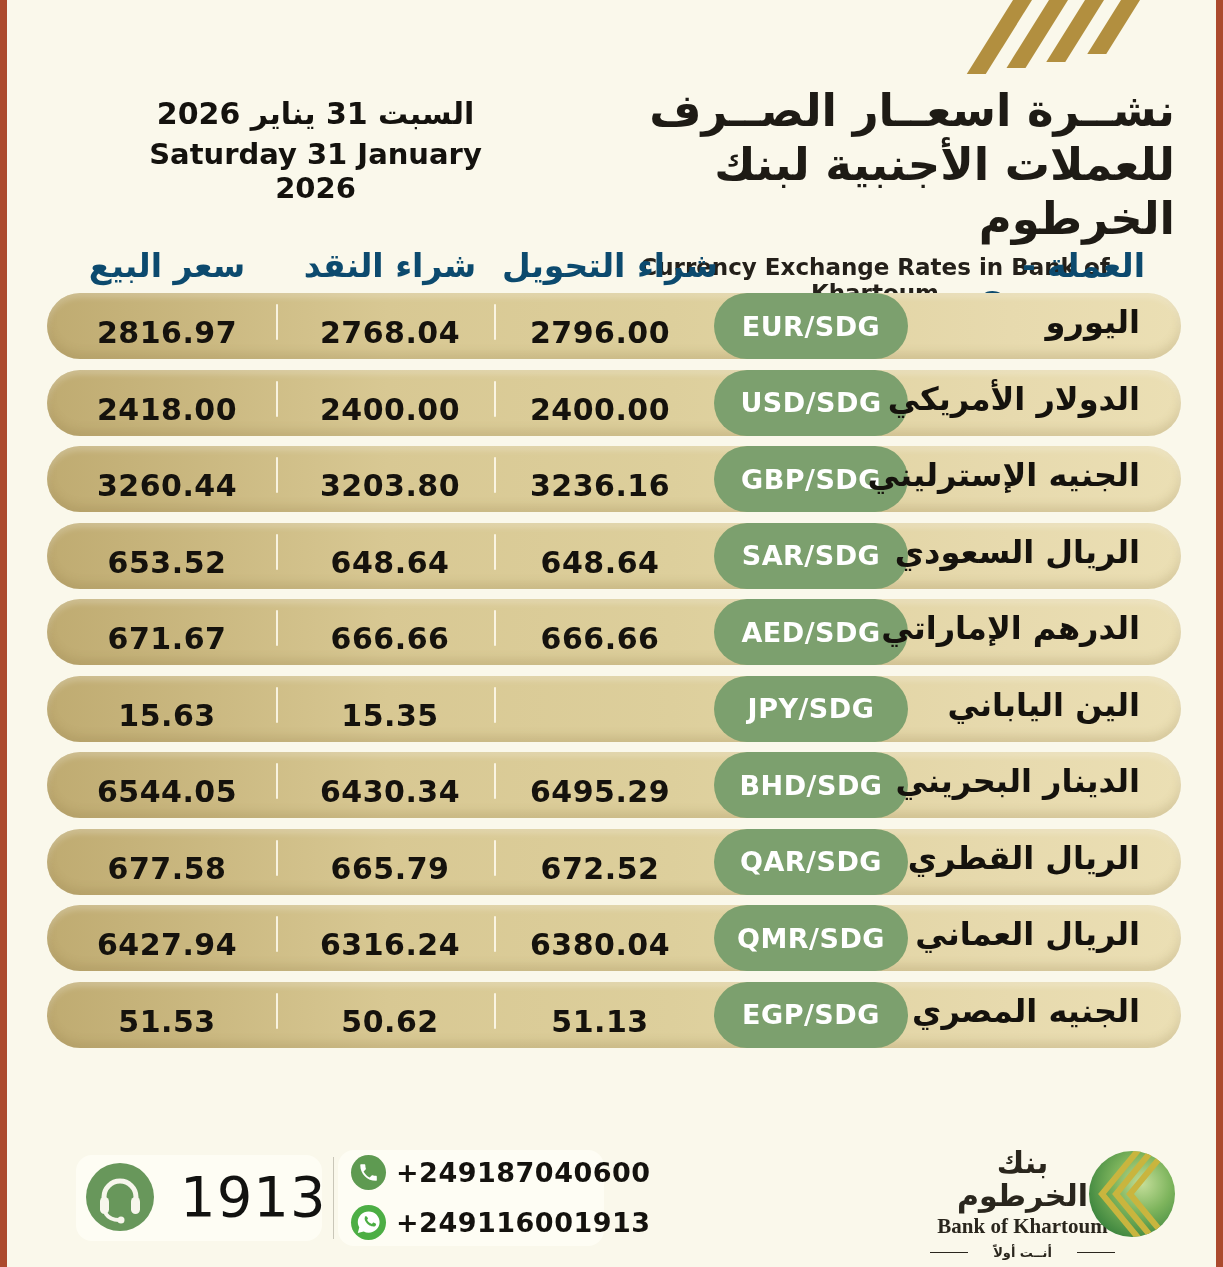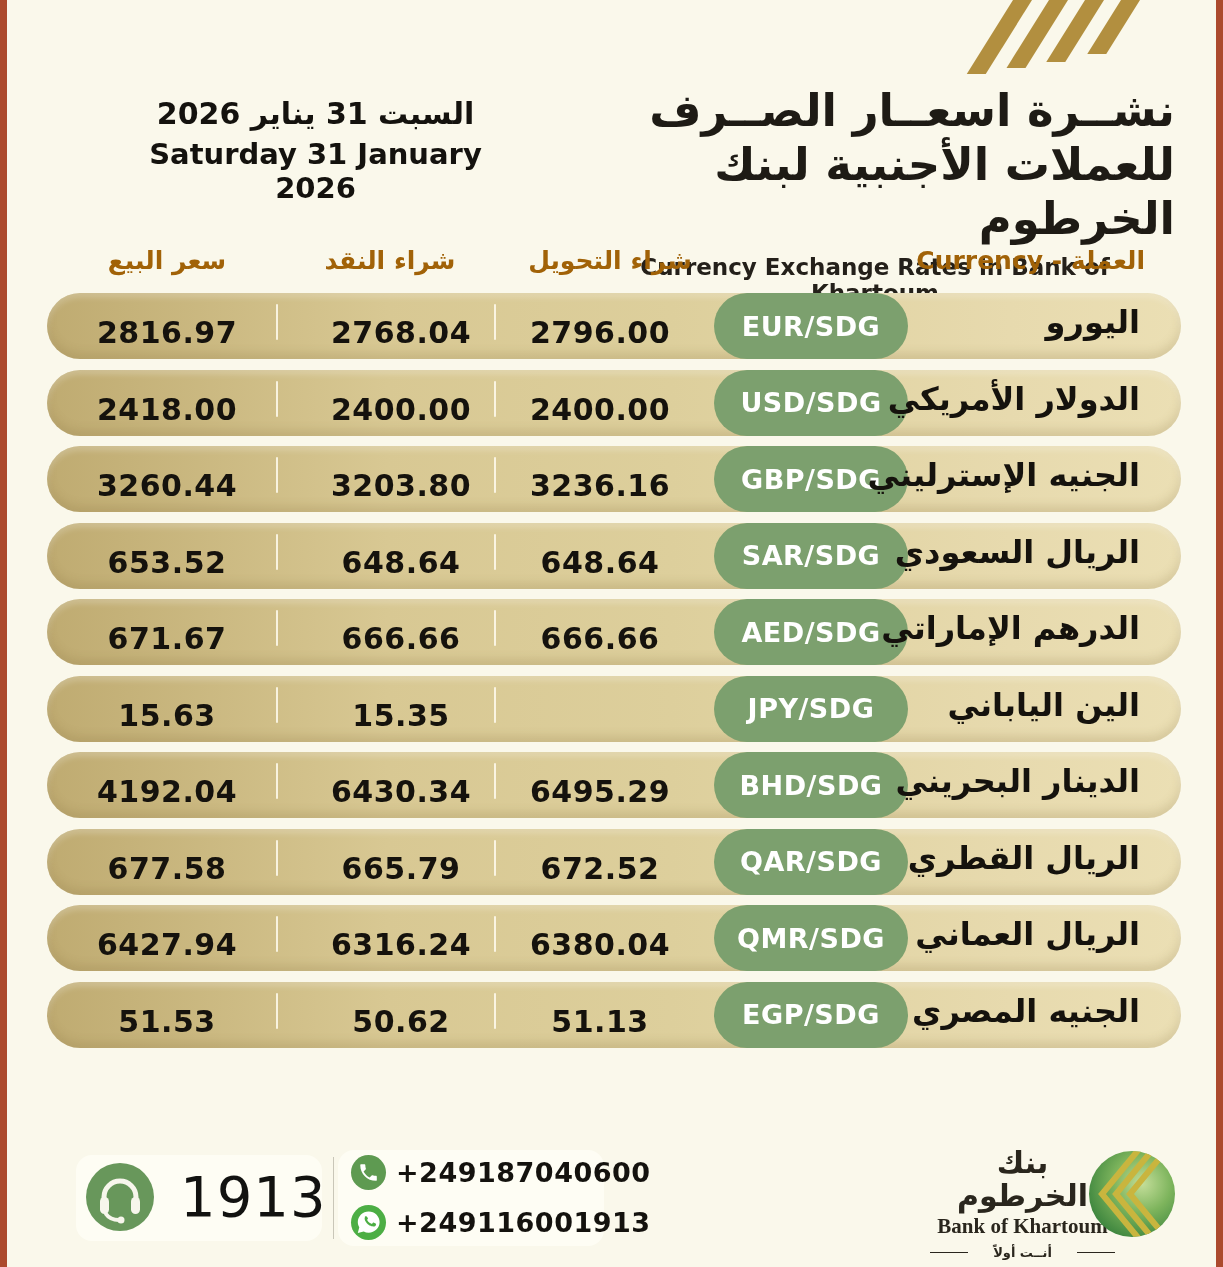--- a/index.html
+++ b/index.html
@@ -23,39 +23,39 @@
   
   .title-block { position:absolute; top:84px; right:48px; width:600px; text-align:right; color:#1E1B15; }
   .title-ar { font-size:45px; font-weight:bold; line-height:1.2; }
   .title-en { font-size:23px; font-weight:bold; text-align:center; margin-top:8px; color:#24201A; }
 
   .date-block { position:absolute; top:96px; left:118px; width:395px; text-align:center; color:#14120E; }
   .date-ar { font-size:30px; font-weight:bold; }
   .date-en { font-size:29px; font-weight:bold; margin-top:6px; }
 
   
-  .col-head { position:absolute; top:246px; font-size:25px; font-weight:bold; color:#a16207; text-align:center; }
+  .col-head { position:absolute; top:246px; font-size:33px; font-weight:bold; color:#0c4a6e; text-align:center; }
   .col-head.sell     { left:67px;  width:200px; }
   .col-head.cash     { left:290px; width:200px; }
   .col-head.transfer { left:500px; width:220px; }
   .col-head.currency { left:915px; width:230px; text-align:right; }
 
   
   .rows { position:absolute; top:293px; left:47px; width:1134px; display:flex; flex-direction:column; gap:10.5px; }
   .row {
     position:relative; height:66px; border-radius:33px;
     background:linear-gradient(90deg,#BFAB71 0%,#D8C893 30%,#DDCF9C 55%,#E7DAAE 85%,#EBDFB4 100%);
     box-shadow:inset 0 -6px 10px rgba(120,100,50,.18), inset 0 4px 6px rgba(255,255,255,.25);
   }
   .cell {
     position:absolute; top:0; height:100%; display:flex; align-items:flex-end; justify-content:center;
     padding-bottom:9px; font-size:30px; font-weight:bold; color:#15120D; letter-spacing:.5px;
   }
   .cell.sell     { left:20px;  width:200px; }
-  .cell.cash     { left:254px; width:200px;text-align:right; }
+  .cell.cash     { left:243px; width:200px;text-align:right; }
   .cell.transfer { left:453px; width:200px; }
   .vdiv { position:absolute; top:11px; width:2px; height:36px; background:rgba(255,252,238,.85); border-radius:1px; }
   .vdiv.d1 { left:229px; } .vdiv.d2 { left:447px; }
   .pill {
     position:absolute; left:667px; top:0; width:194px; height:66px; border-radius:33px;
     background:#7CA06E; color:#FFFFFF; display:flex; align-items:center; justify-content:center;
     font-size:27px; font-weight:bold; letter-spacing:.5px;
   }
   .cname {
     position:absolute; right:41px; top:0; height:100%; display:flex; align-items:flex-end;
@@ -166,21 +166,21 @@
     <div class="row">
       <div class="cell sell">15.63</div>
       <div class="vdiv d1"></div>
       <div class="cell cash">15.35</div>
       <div class="vdiv d2"></div>
       <div class="pill">JPY/SDG</div>
       <div class="cname" dir="rtl">الين الياباني</div>
     </div>
 
     <div class="row">
-      <div class="cell sell">4192.04</div>
+      <div class="cell sell">6544.05</div>
       <div class="vdiv d1"></div>
       <div class="cell cash">6430.34</div>
       <div class="vdiv d2"></div>
       <div class="cell transfer">6495.29</div>
       <div class="pill">BHD/SDG</div>
       <div class="cname" dir="rtl">الدينار البحريني</div>
     </div>
 
     <div class="row">
       <div class="cell sell">677.58</div>

